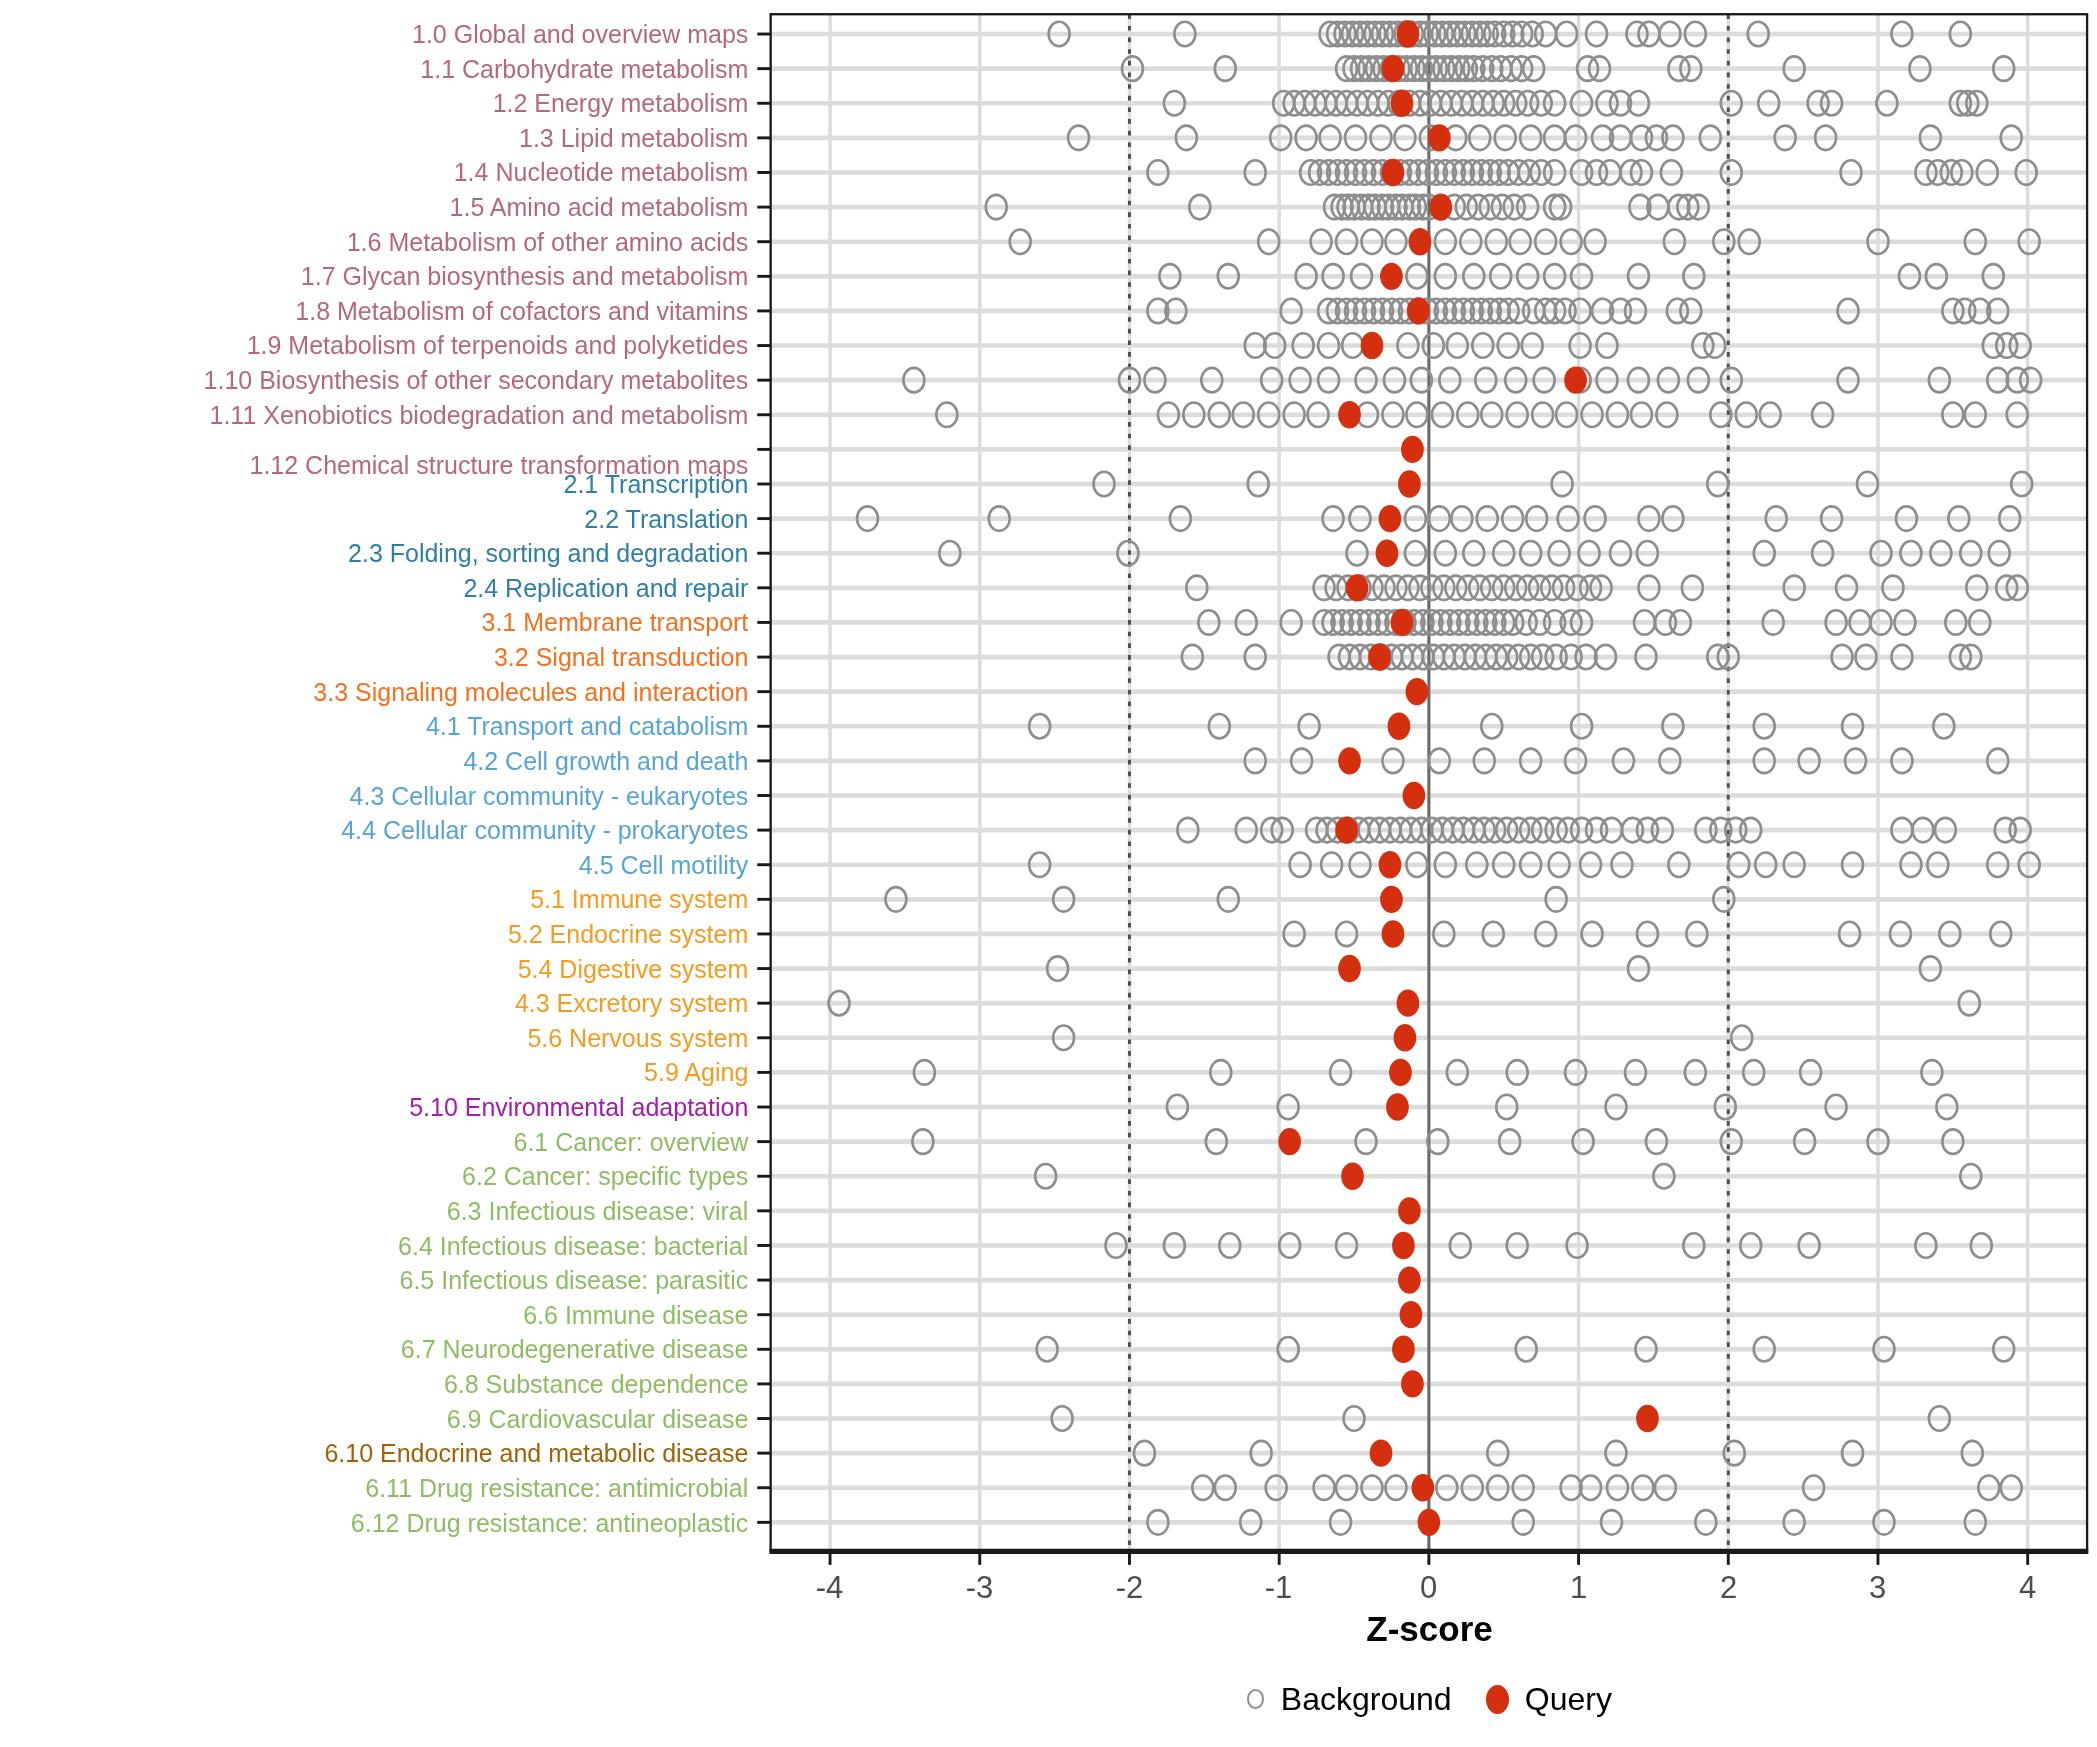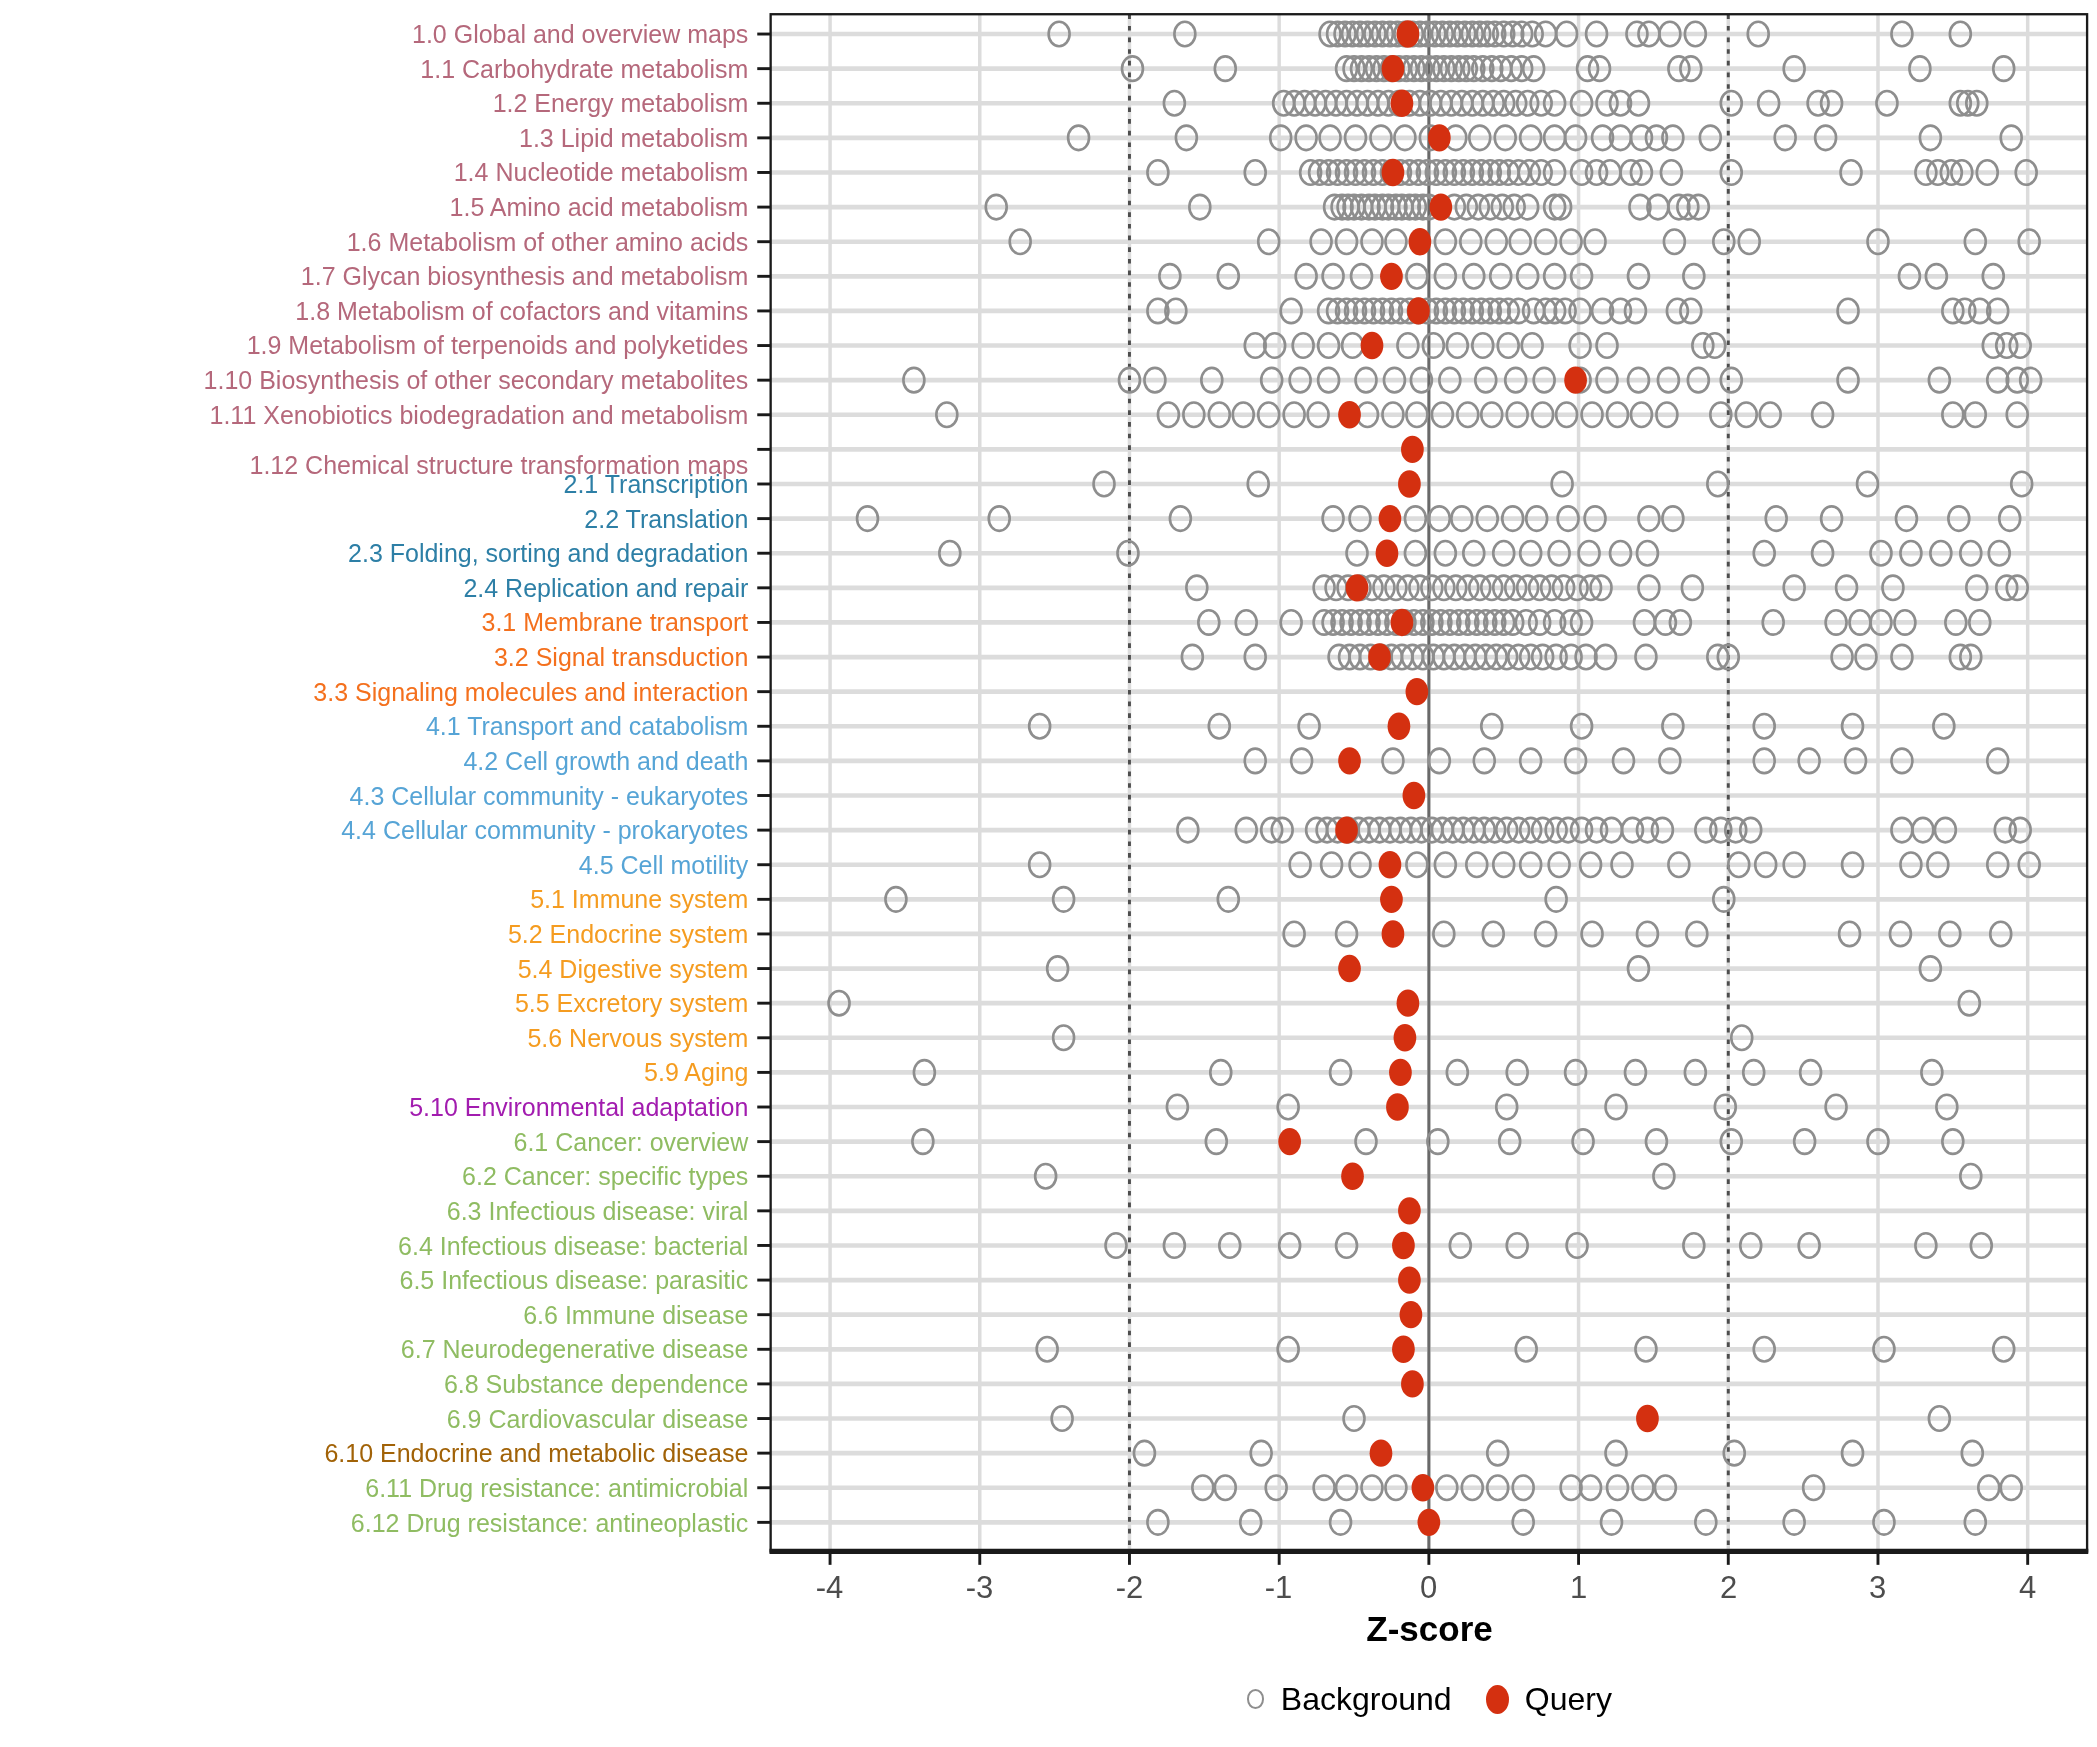--- a/index.html
+++ b/index.html
@@ -43,21 +43,21 @@
       <div class="row-label" style="top: 640px; color: rgb(244, 112, 29);">3.2 Signal transduction</div>
       <div class="row-label" style="top: 675px; color: rgb(244, 112, 29);">3.3 Signaling molecules and interaction</div>
       <div class="row-label" style="top: 709px; color: rgb(86, 164, 214); text-align: right;">4.1 Transport and catabolism</div>
       <div class="row-label" style="top: 744px; color: rgb(86, 164, 214);">4.2 Cell growth and death</div>
       <div class="row-label" style="top: 779px; color: rgb(86, 164, 214);">4.3 Cellular community - eukaryotes</div>
       <div class="row-label" style="top: 813px; color: rgb(86, 164, 214); padding-left: 8px;">4.4 Cellular community - prokaryotes</div>
       <div class="row-label" style="top: 848px; color: rgb(86, 164, 214);">4.5 Cell motility</div>
       <div class="row-label" style="top: 882px; color: rgb(245, 156, 32);">5.1 Immune system</div>
       <div class="row-label" style="top: 917px; color: rgb(245, 156, 32);">5.2 Endocrine system</div>
       <div class="row-label" style="top: 952px; color: rgb(245, 156, 32);">5.4 Digestive system</div>
-      <div class="row-label" style="top: 986px; color: rgb(245, 156, 32);">5.5 Excretory system</div>
+      <div class="row-label" style="top: 986px; color: rgb(245, 156, 32);">4.3 Excretory system</div>
       <div class="row-label" style="top: 1021px; color: rgb(245, 156, 32);">5.6 Nervous system</div>
       <div class="row-label" style="top: 1055px; color: rgb(245, 156, 32);">5.9 Aging</div>
       <div class="row-label" style="top: 1090px; color: #a21caf; padding-left: 16px;">5.10 Environmental adaptation</div>
       <div class="row-label" style="top: 1125px; color: rgb(143, 188, 98);">6.1 Cancer: overview</div>
       <div class="row-label" style="top: 1159px; color: rgb(143, 188, 98);">6.2 Cancer: specific types</div>
       <div class="row-label" style="top: 1194px; color: rgb(143, 188, 98);">6.3 Infectious disease: viral</div>
       <div class="row-label" style="top: 1229px; color: rgb(143, 188, 98);">6.4 Infectious disease: bacterial</div>
       <div class="row-label" style="top: 1263px; color: rgb(143, 188, 98);">6.5 Infectious disease: parasitic</div>
       <div class="row-label" style="top: 1298px; color: rgb(143, 188, 98);">6.6 Immune disease</div>
       <div class="row-label" style="top: 1332px; color: rgb(143, 188, 98);">6.7 Neurodegenerative disease</div>

